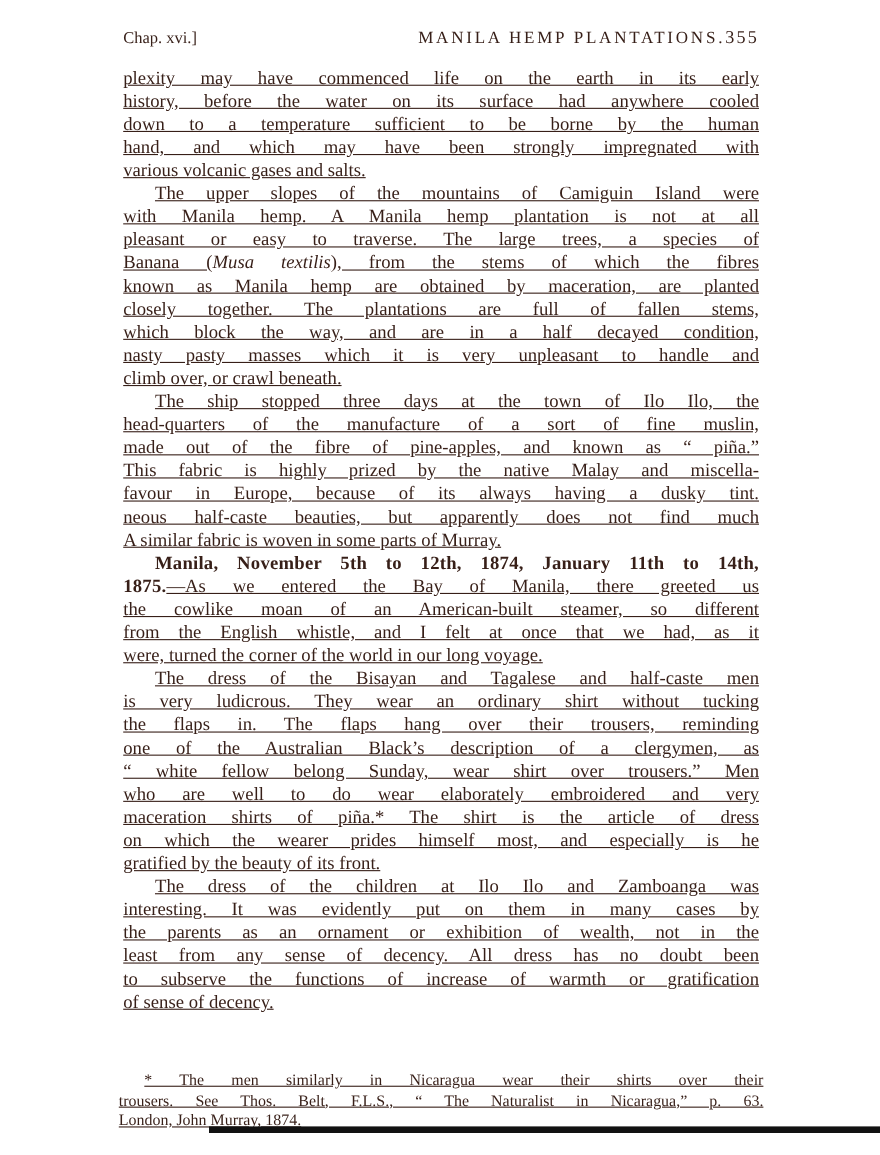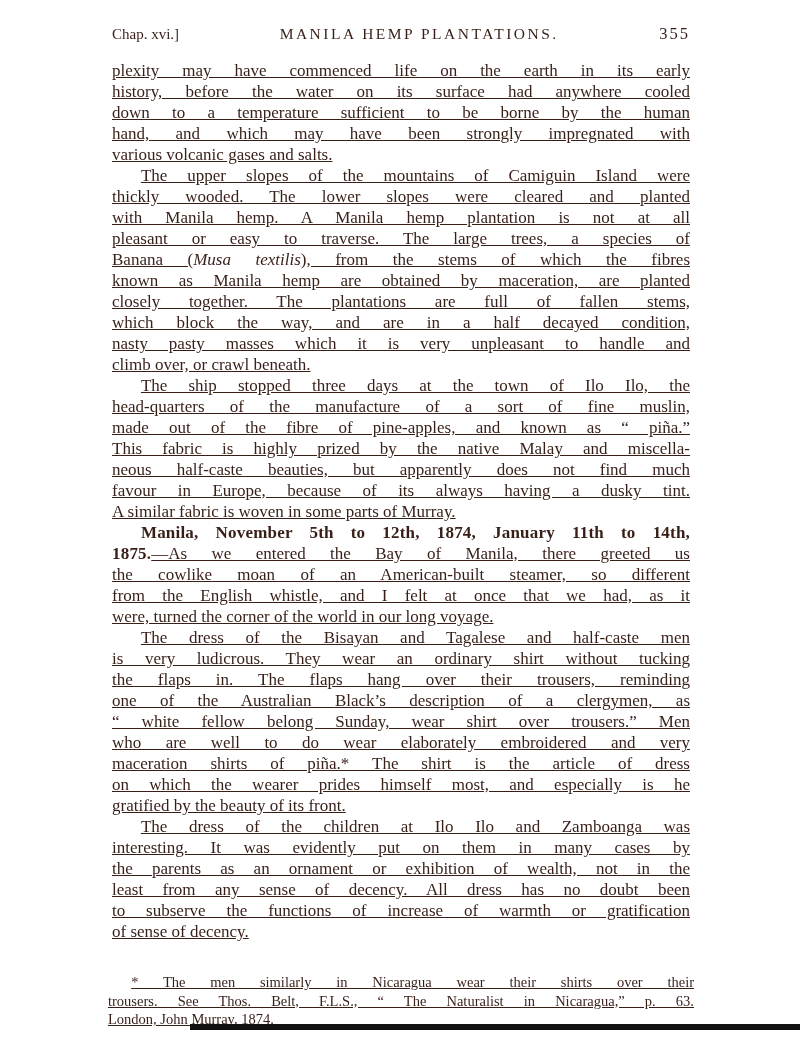--- a/index.html
+++ b/index.html
@@ -15,21 +15,21 @@
     overflow:hidden;
     font-family:"Liberation Serif", serif;
     color:var(--ink);
   }
   .header{
     position:absolute;top:24px;left:112px;width:578px;
     display:flex;align-items:baseline;
   }
   .chap{font-size:15px;white-space:nowrap;}
   .running-title{
-    flex:1;text-align:center;font-size:15.5px;
+    flex:1;text-align:right;font-size:15.5px;
     letter-spacing:2.5px;white-space:nowrap;font-family:Liberation Serif, serif;
   }
   .pagenum{font-size:16.5px;letter-spacing:2px;white-space:nowrap;}
   .body-text{
     position:absolute;top:60px;left:112px;width:578px;
     font-size:17px;line-height:21px;
   }
   .line{
     text-align:justify;
     text-align-last:justify;
@@ -64,37 +64,36 @@
   <div class="body-text" id="body-text">
       <div>
         <div class="line"><span class="normal">plexity may have commenced life on the earth in its early</span></div>
         <div class="line"><span class="normal">history, before the water on its surface had anywhere cooled</span></div>
         <div class="line"><span class="normal">down to a temperature sufficient to be borne by the human</span></div>
         <div class="line"><span class="normal">hand, and which may have been strongly impregnated with</span></div>
         <div class="line last"><span class="normal">various volcanic gases and salts.</span></div>
       </div>
       <div>
         <div class="line indent"><span class="normal">The upper slopes of the mountains of Camiguin Island were</span></div>
-        <div class="line"><span class="normal">thickly wooded. The lower slopes were cleared and planted</span></div>
         <div class="line"><span class="normal">with Manila hemp. A Manila hemp plantation is not at all</span></div>
         <div class="line"><span class="normal">pleasant or easy to traverse. The large trees, a species of</span></div>
         <div class="line"><span class="normal">Banana (</span><span class="italic">Musa textilis</span><span class="normal">), from the stems of which the fibres</span></div>
         <div class="line"><span class="normal">known as Manila hemp are obtained by maceration, are planted</span></div>
         <div class="line"><span class="normal">closely together. The plantations are full of fallen stems,</span></div>
         <div class="line"><span class="normal">which block the way, and are in a half decayed condition,</span></div>
         <div class="line"><span class="normal">nasty pasty masses which it is very unpleasant to handle and</span></div>
         <div class="line last"><span class="normal">climb over, or crawl beneath.</span></div>
       </div>
       <div>
         <div class="line indent"><span class="normal">The ship stopped three days at the town of Ilo Ilo, the</span></div>
         <div class="line"><span class="normal">head-quarters of the manufacture of a sort of fine muslin,</span></div>
         <div class="line"><span class="normal">made out of the fibre of pine-apples, and known as “ piña.”</span></div>
         <div class="line"><span class="normal">This fabric is highly prized by the native Malay and miscella-</span></div>
+        <div class="line"><span class="normal">favour in Europe, because of its always having a dusky tint.</span></div>
         <div class="line"><span class="normal">neous half-caste beauties, but apparently does not find much</span></div>
-        <div class="line"><span class="normal">favour in Europe, because of its always having a dusky tint.</span></div>
         <div class="line last"><span class="normal">A similar fabric is woven in some parts of Murray.</span></div>
       </div>
       <div>
         <div class="line indent"><span class="bold">Manila, November 5th to 12th, 1874, January 11th to 14th,</span></div>
         <div class="line"><span class="bold">1875.</span><span class="normal">—As we entered the Bay of Manila, there greeted us</span></div>
         <div class="line"><span class="normal">the cowlike moan of an American-built steamer, so different</span></div>
         <div class="line"><span class="normal">from the English whistle, and I felt at once that we had, as it</span></div>
         <div class="line last"><span class="normal">were, turned the corner of the world in our long voyage.</span></div>
       </div>
       <div>

